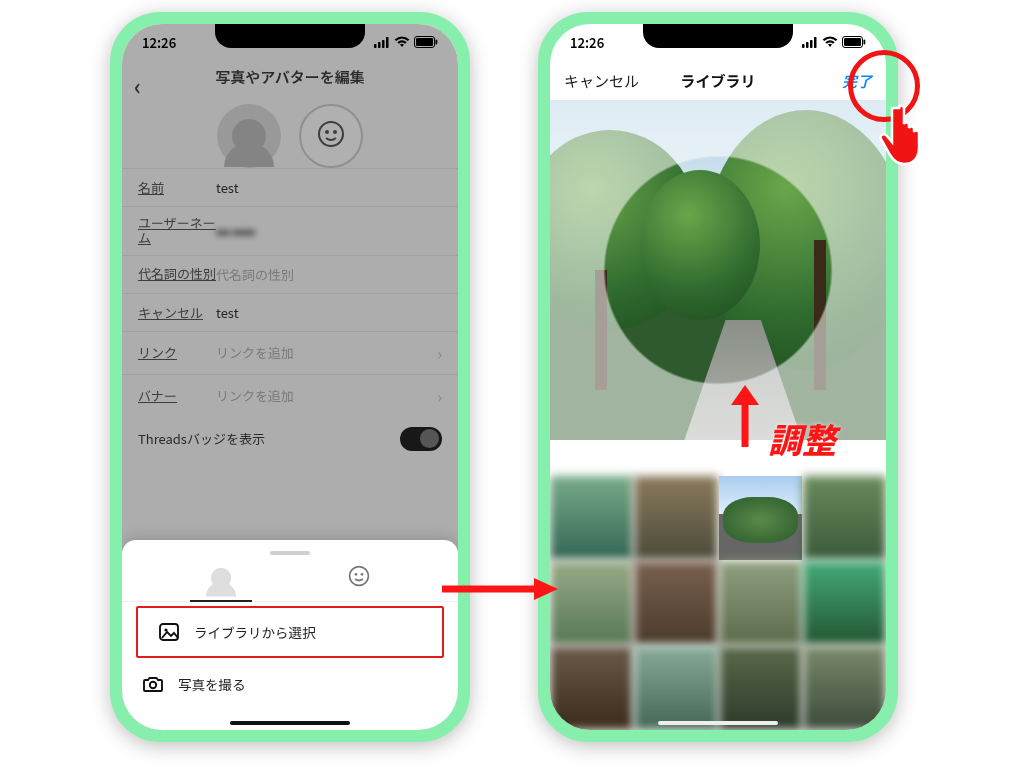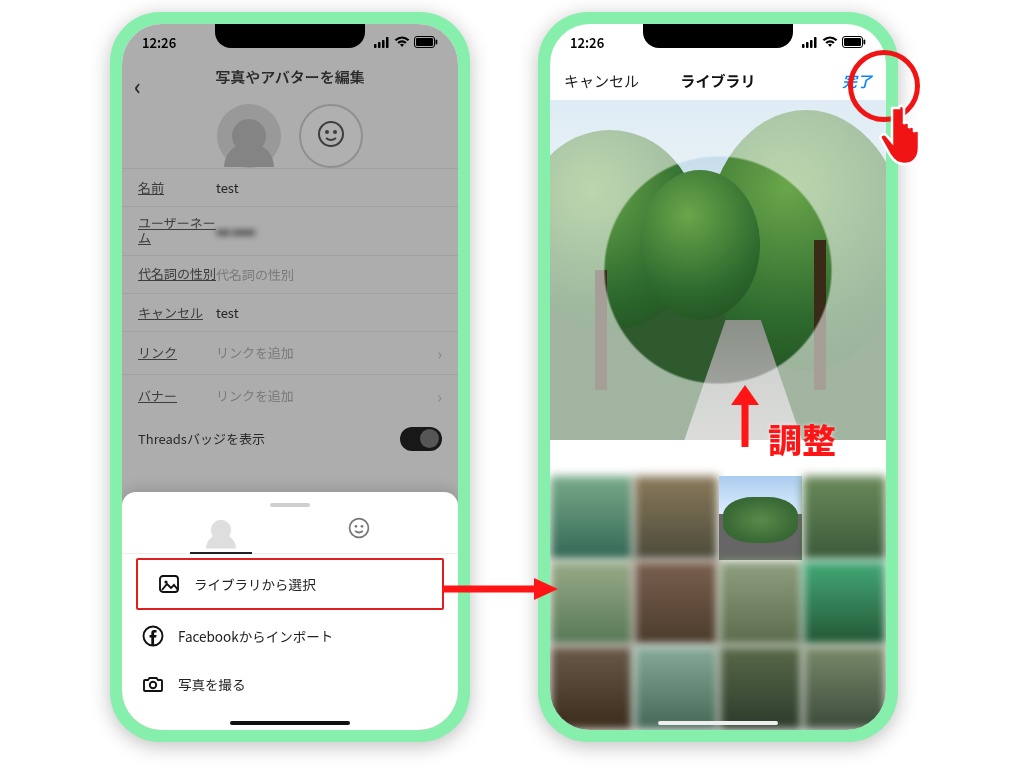--- a/index.html
+++ b/index.html
@@ -100,21 +100,21 @@
   .toggle::after {
     content:""; position:absolute; width:19px; height:19px; border-radius:50%; background:#777; right:3px; top:2.5px;
   }
 
   .blur-strip {
     filter: blur(3px); font-weight:600; letter-spacing:-1px; font-size:15px; color:#222;
   }
 
   
   .sheet {
-    position:absolute; left:0; right:0; bottom:0; height: 238px;
+    position:absolute; left:0; right:0; bottom:0; height: 190px;
     background:#fff; border-top-left-radius: 14px; border-top-right-radius:14px;
     box-shadow: 0 -3px 14px rgba(0,0,0,.15);
     padding-top: 8px;
   }
   .grip { width:40px; height:4px; background:#cfcfcf; border-radius:2px; margin: 3px auto 6px; }
   .sheet-tabs { display:flex; justify-content:space-around; padding: 0 30px 6px; border-bottom: 1px solid #eee; }
   .sheet-tab { width:34px; height:34px; display:flex; align-items:center; justify-content:center; position:relative; }
   .sheet-tab.active::after { content:""; position:absolute; left:-14px; right:-14px; bottom:-7px; height:2px; background:#222; }
   .sheet .opt {
     display:flex; align-items:center; gap:14px; padding: 13px 20px; font-size:13.5px; color:#222;
@@ -174,21 +174,21 @@
   .thumb.t5{background:linear-gradient(#9a8,#575);} .thumb.t6{background:linear-gradient(#7a6050,#4a3a2a);}
   .thumb.t7{background:linear-gradient(#8f9f7f,#5a6a4a);} .thumb.t8{background:linear-gradient(#4a7,#253);}
   .thumb.t9{background:linear-gradient(#6a5a4a,#3a2a1a);} .thumb.t10{background:linear-gradient(#8a9,#465);}
   .thumb.t11{background:linear-gradient(#5a6a4a,#2a3a2a);} .thumb.t12{background:linear-gradient(#7a8a6a,#3a4a3a);}
 
   .thumb.t3 .mini-sky{position:absolute;inset:0 0 55% 0;background:linear-gradient(#ace,#def);}
   .thumb.t3 .mini-tree{position:absolute;left:5%;right:5%;top:25%;bottom:20%;background:radial-gradient(#5a8a4a,#2a5a2a);border-radius:40%;}
   .thumb.t3{filter:none;}
 
   
-  .big-red-text { position:absolute; color:#ff1515; font-weight:800; text-shadow: 0 0 4px rgba(255,255,255,.6); z-index:120; }
+  .big-red-text { position:absolute; color:#ff1515; font-weight:800; text-shadow: 0 0 4px rgba(255,255,255,.6); z-index:120;font-style:italic; }
   .arrow-svg { position:absolute; z-index:119; }
 
   .done-circle {
     position:absolute; width:72px; height:72px; border:5px solid #f01414; border-radius:50%;
     z-index:125;
   }
   .pointer-hand {
     position:absolute; z-index:126; color:#f01414;
   }
 
@@ -311,29 +311,20 @@
                   <circle cx="8" cy="9" r="1.6" fill="#111"></circle>
                   <path d="M4 17 L9 11 L13 15 L16 12 L20 17" fill="none" stroke="#111" stroke-width="1.9"></path>
                 </svg>
             </span>
             <span>ライブラリから選択</span>
           </div>
         </div>
         <div class="opt">
           <span class="opt-icon">
             <svg width="22" height="22" viewBox="0 0 22 22">
-                <circle cx="11" cy="11" r="9.5" fill="none" stroke="#111" stroke-width="1.9"></circle>
-                <path d="M12.5 7.5 h2 V5 h-2.4 c-1.9 0-2.8 1.1-2.8 2.9 V10 H7.5 v2.4 h1.8 V20 h2.8 v-7.6 h2.1 l.3-2.4 h-2.4 V8.2 c0-.5.2-.7.7-.7Z" fill="#111"></path>
-              </svg>
-          </span>
-          <span>Facebookからインポート</span>
-        </div>
-        <div class="opt">
-          <span class="opt-icon">
-            <svg width="22" height="22" viewBox="0 0 22 22">
                 <path d="M3 7 h3 l1.5 -2 h7 L16 7 h3 a1 1 0 0 1 1 1 v9 a1 1 0 0 1 -1 1 H3 a1 1 0 0 1 -1 -1 V8 a1 1 0 0 1 1 -1 Z" fill="none" stroke="#111" stroke-width="1.9"></path>
                 <circle cx="11" cy="12" r="3.2" fill="none" stroke="#111" stroke-width="1.9"></circle>
               </svg>
           </span>
           <span>写真を撮る</span>
         </div>
       </div>
 
       <div class="homebar"></div>
     </div>

